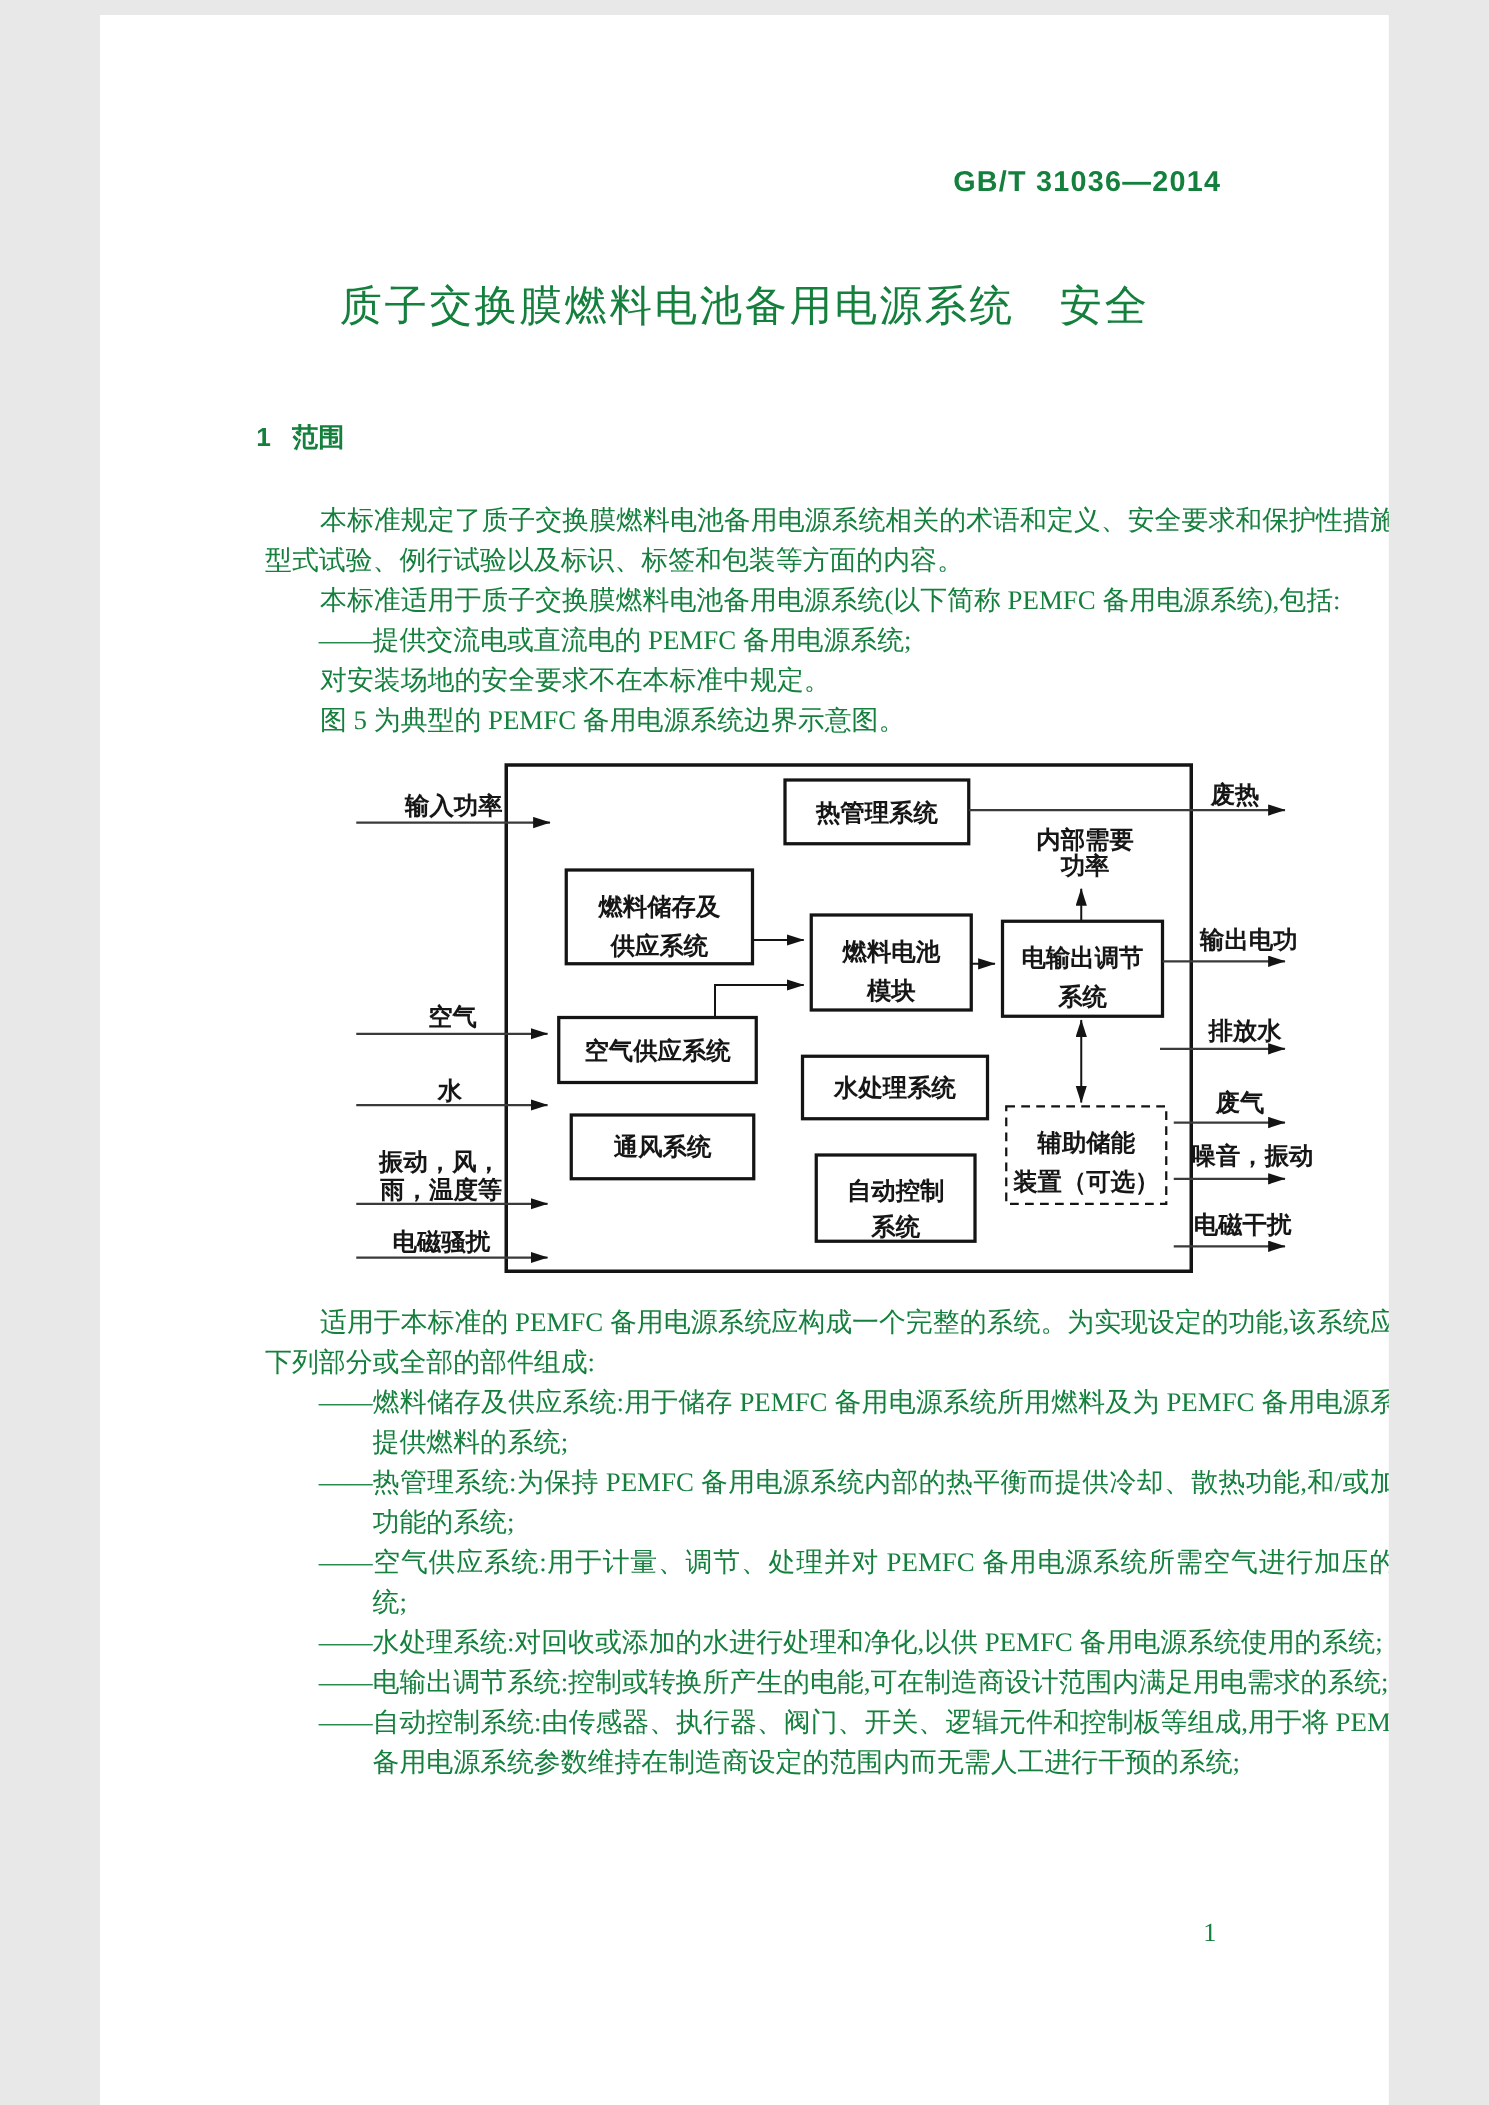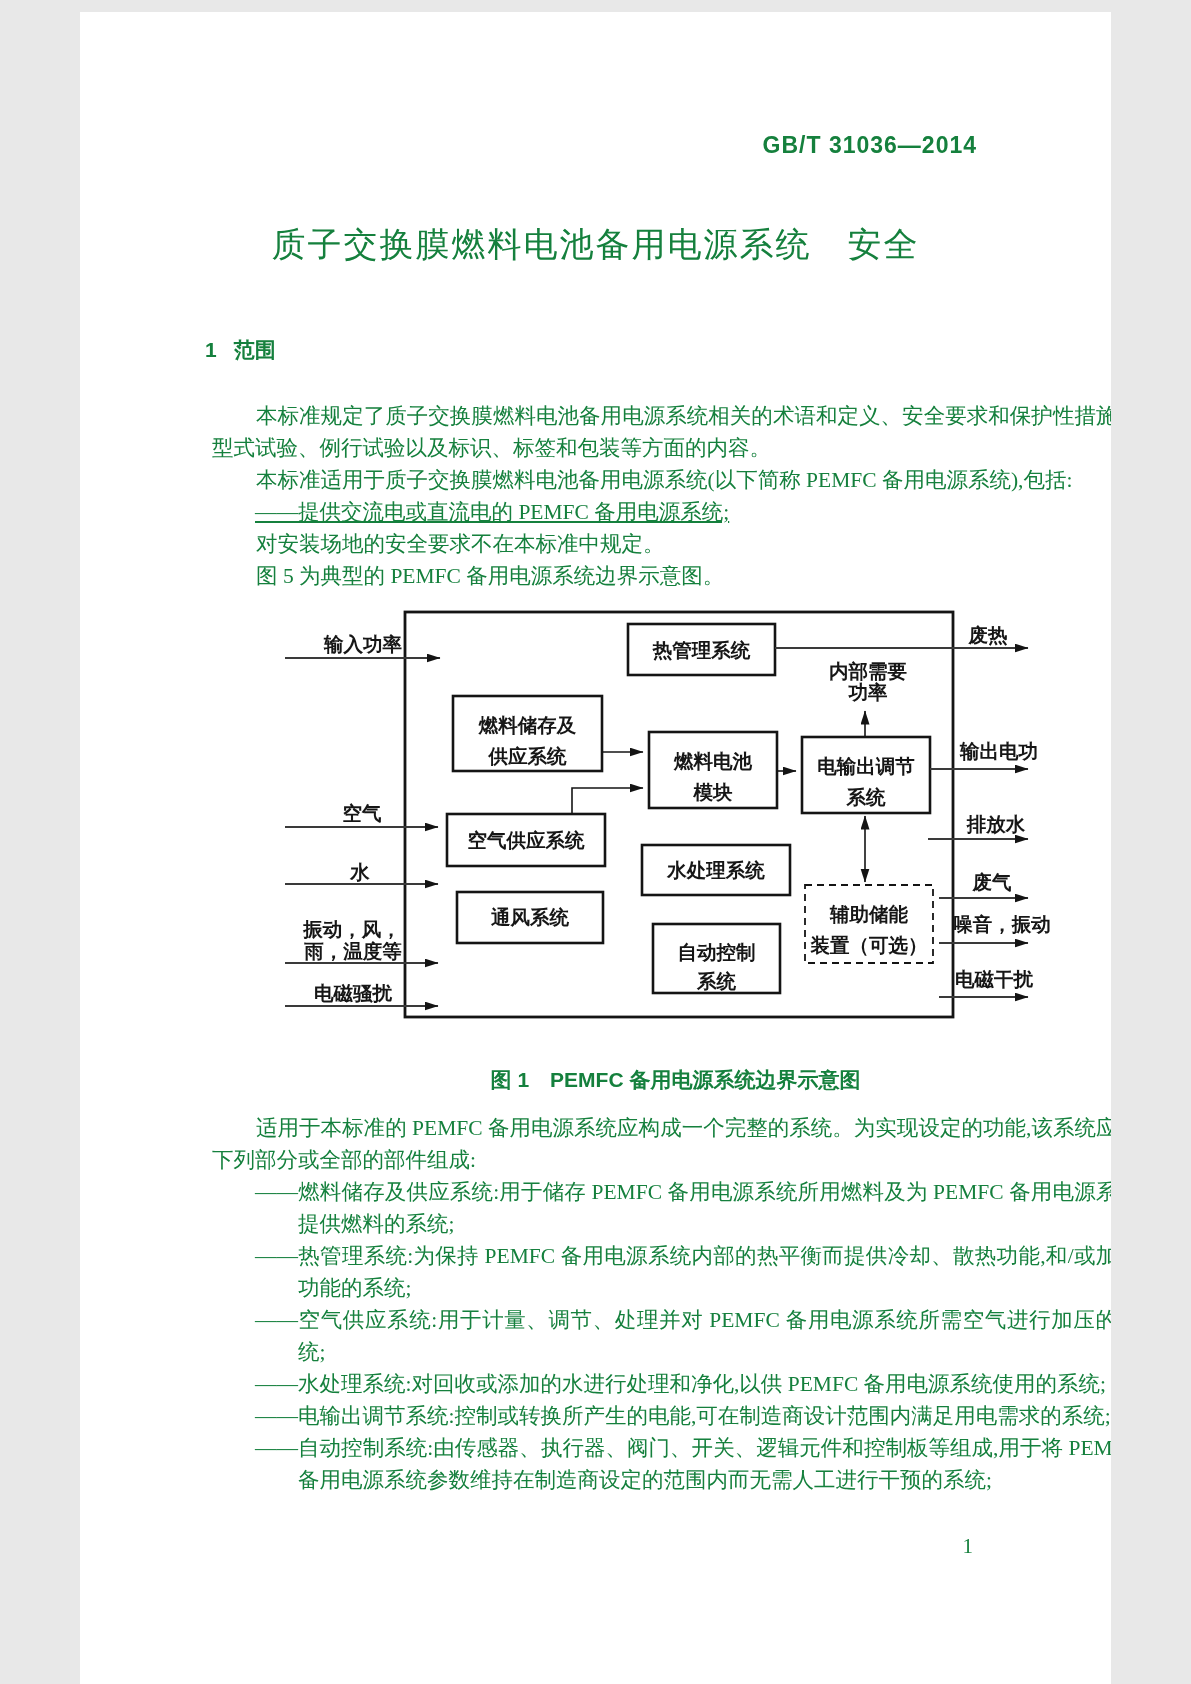--- a/index.html
+++ b/index.html
@@ -23,21 +23,21 @@
     font-family:"Liberation Sans","DejaVu Sans",sans-serif;
     font-weight:700; font-size:21px;
   }
   .section-heading .num { margin-right:17px; }
   .content {
     position:absolute; left:132px; top:388px; width:927px;
     font-size:21.5px; line-height:32px; text-align:justify;
     text-justify:inter-ideograph;
   }
   .para   { margin:0; text-indent:44px; }
-  .dashln { margin:0 0 0 43px; text-indent:0;text-decoration:underline; }
+  .dashln { margin:0 0 0 43px; text-indent:0; }
   .fig    { display:block; margin:13px 0 0 0; }
   .fig-caption {
     margin:40px 0 0 0; text-align:center; text-indent:0;
     font-family:"Liberation Sans","DejaVu Sans",sans-serif;
     font-weight:700; font-size:21px; line-height:30px;
   }
   .p-after-fig { margin:17px 0 0 0; text-indent:44px; }
   .comp { margin:0; padding-left:86px; text-indent:-43px; }
   .page-num {
     position:absolute; top:1522px; right:138px;
@@ -155,21 +155,20 @@
 
       <text x="914" y="1006">电磁干扰</text>
       <line class="ln" x1="859" y1="1017" x2="948" y2="1017" marker-end="url(#ah)"></line>
 
       <line class="ln-thin" x1="522" y1="772" x2="563" y2="772" marker-end="url(#ah)"></line>
       <path class="ln-thin" d="M492,834 L492,808 L563,808" marker-end="url(#ah)"></path>
       <line class="ln-thin" x1="697" y1="791" x2="716" y2="791" marker-end="url(#ah)"></line>
       <line class="ln-thin" x1="785" y1="836" x2="785" y2="902" marker-start="url(#ahr)" marker-end="url(#ah)"></line>
     </svg>
 
-    <p class="fig-caption">图 1　PEMFC 备用电源系统边界示意图</p>
 
     <p class="p-after-fig">适用于本标准的 PEMFC 备用电源系统应构成一个完整的系统。为实现设定的功能,该系统应由下列部分或全部的部件组成:</p>
 
     <p class="comp">——燃料储存及供应系统:用于储存 PEMFC 备用电源系统所用燃料及为 PEMFC 备用电源系统提供燃料的系统;</p>
     <p class="comp">——热管理系统:为保持 PEMFC 备用电源系统内部的热平衡而提供冷却、散热功能,和/或加热功能的系统;</p>
     <p class="comp">——空气供应系统:用于计量、调节、处理并对 PEMFC 备用电源系统所需空气进行加压的系统;</p>
     <p class="comp">——水处理系统:对回收或添加的水进行处理和净化,以供 PEMFC 备用电源系统使用的系统;</p>
     <p class="comp">——电输出调节系统:控制或转换所产生的电能,可在制造商设计范围内满足用电需求的系统;</p>
     <p class="comp">——自动控制系统:由传感器、执行器、阀门、开关、逻辑元件和控制板等组成,用于将 PEMFC 备用电源系统参数维持在制造商设定的范围内而无需人工进行干预的系统;</p>
   </div>

